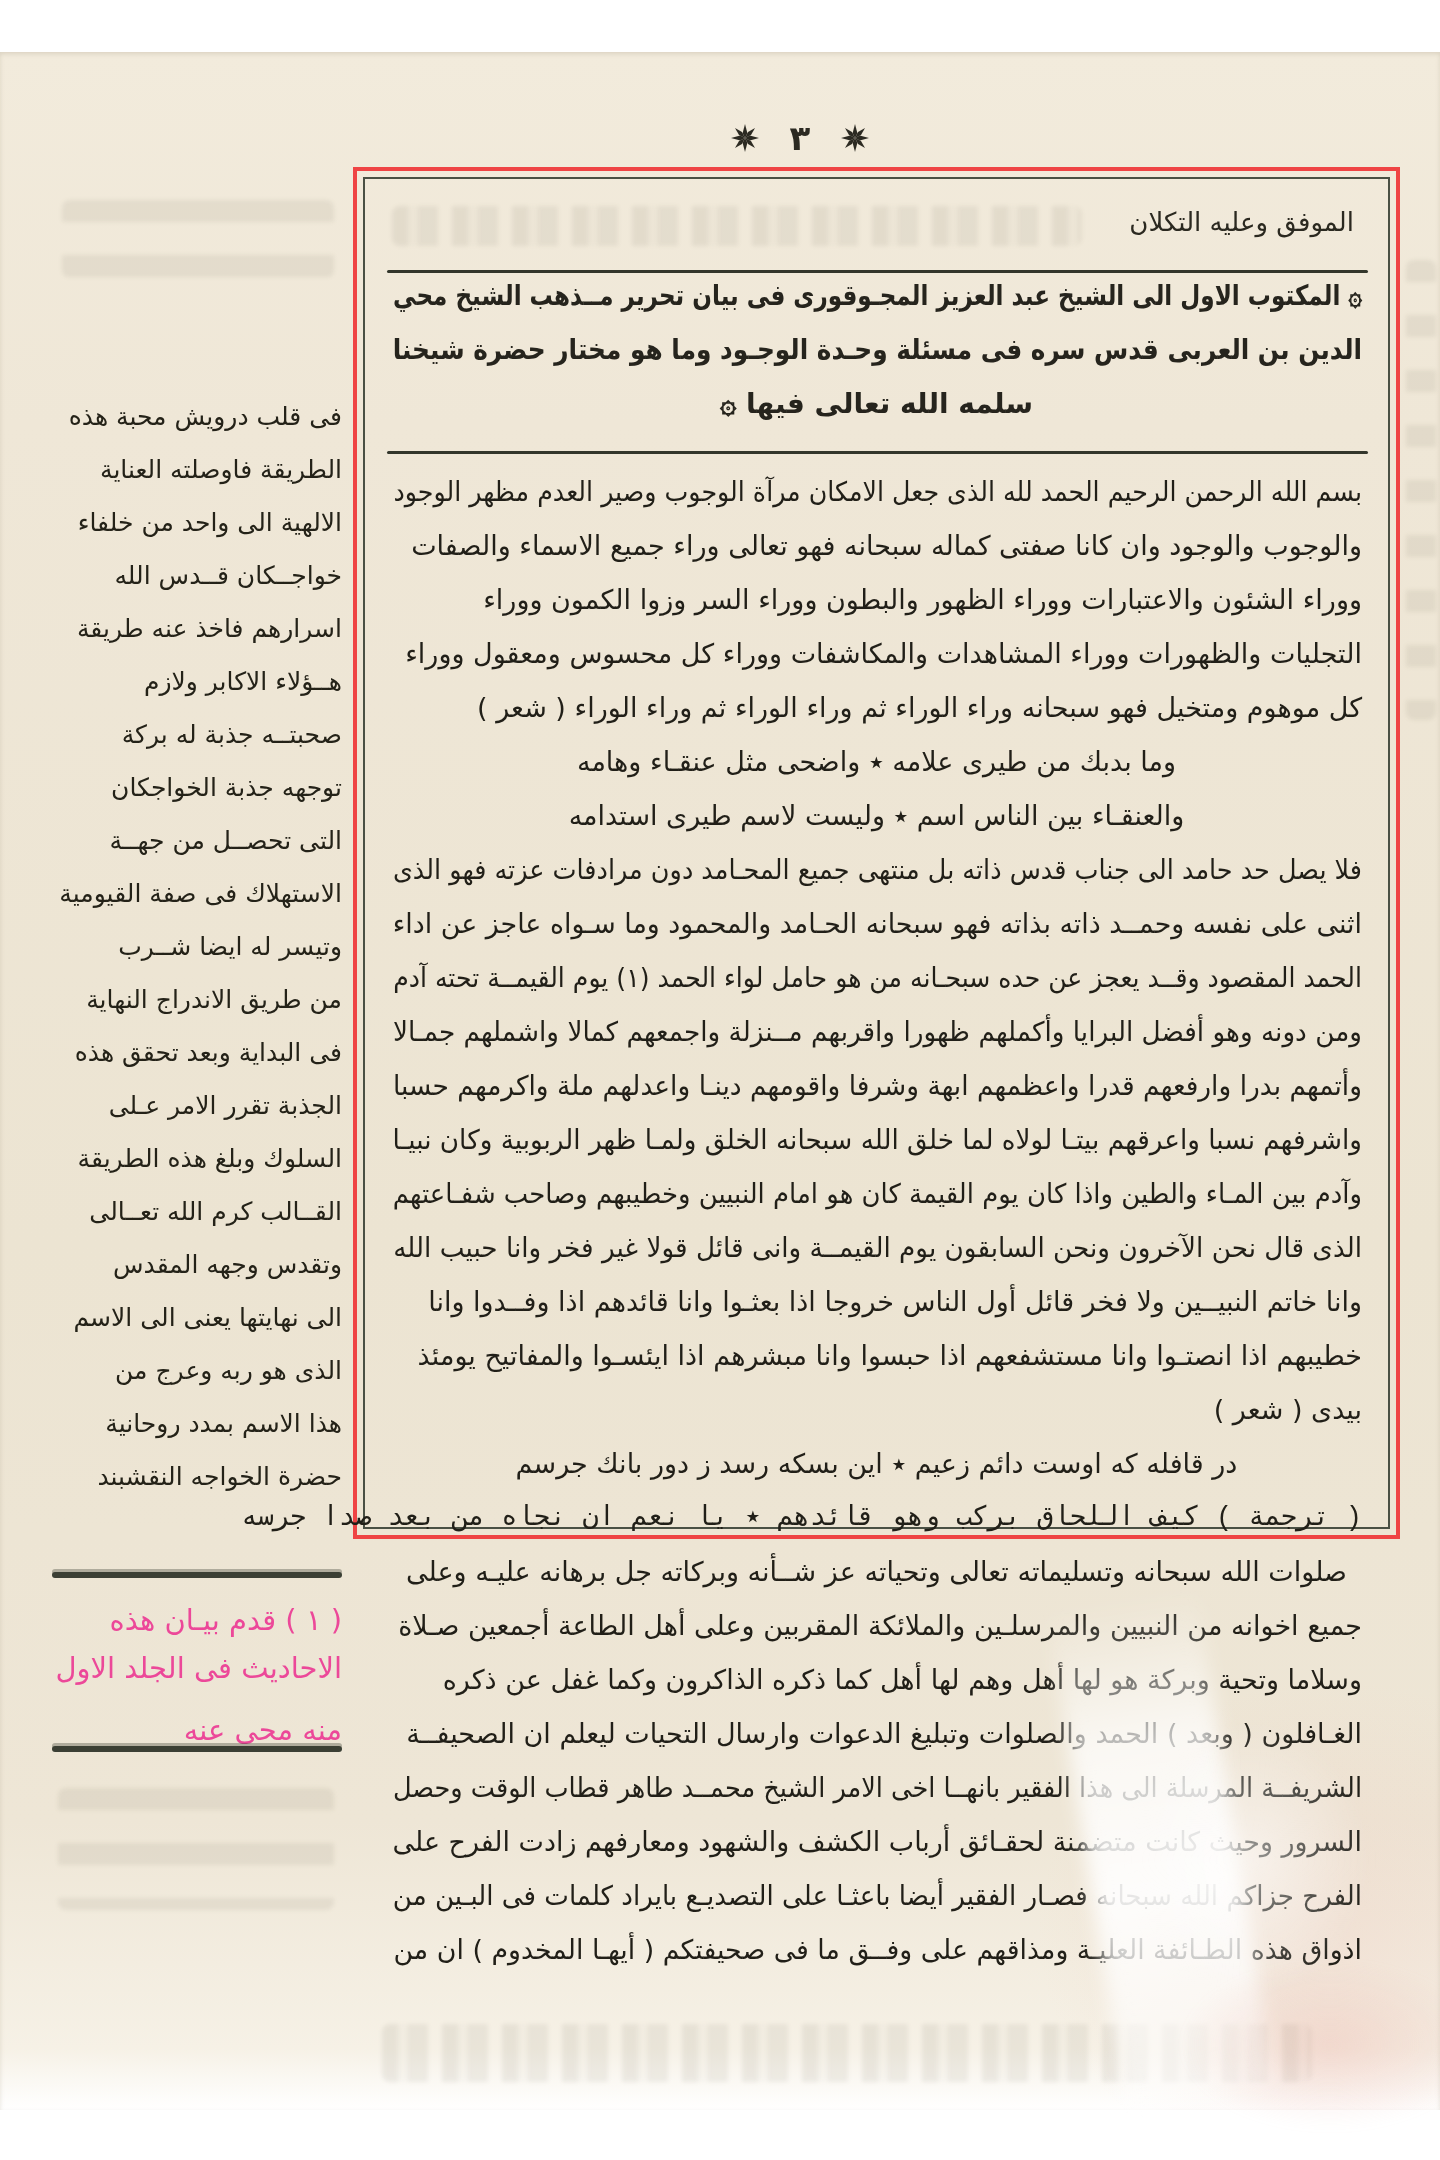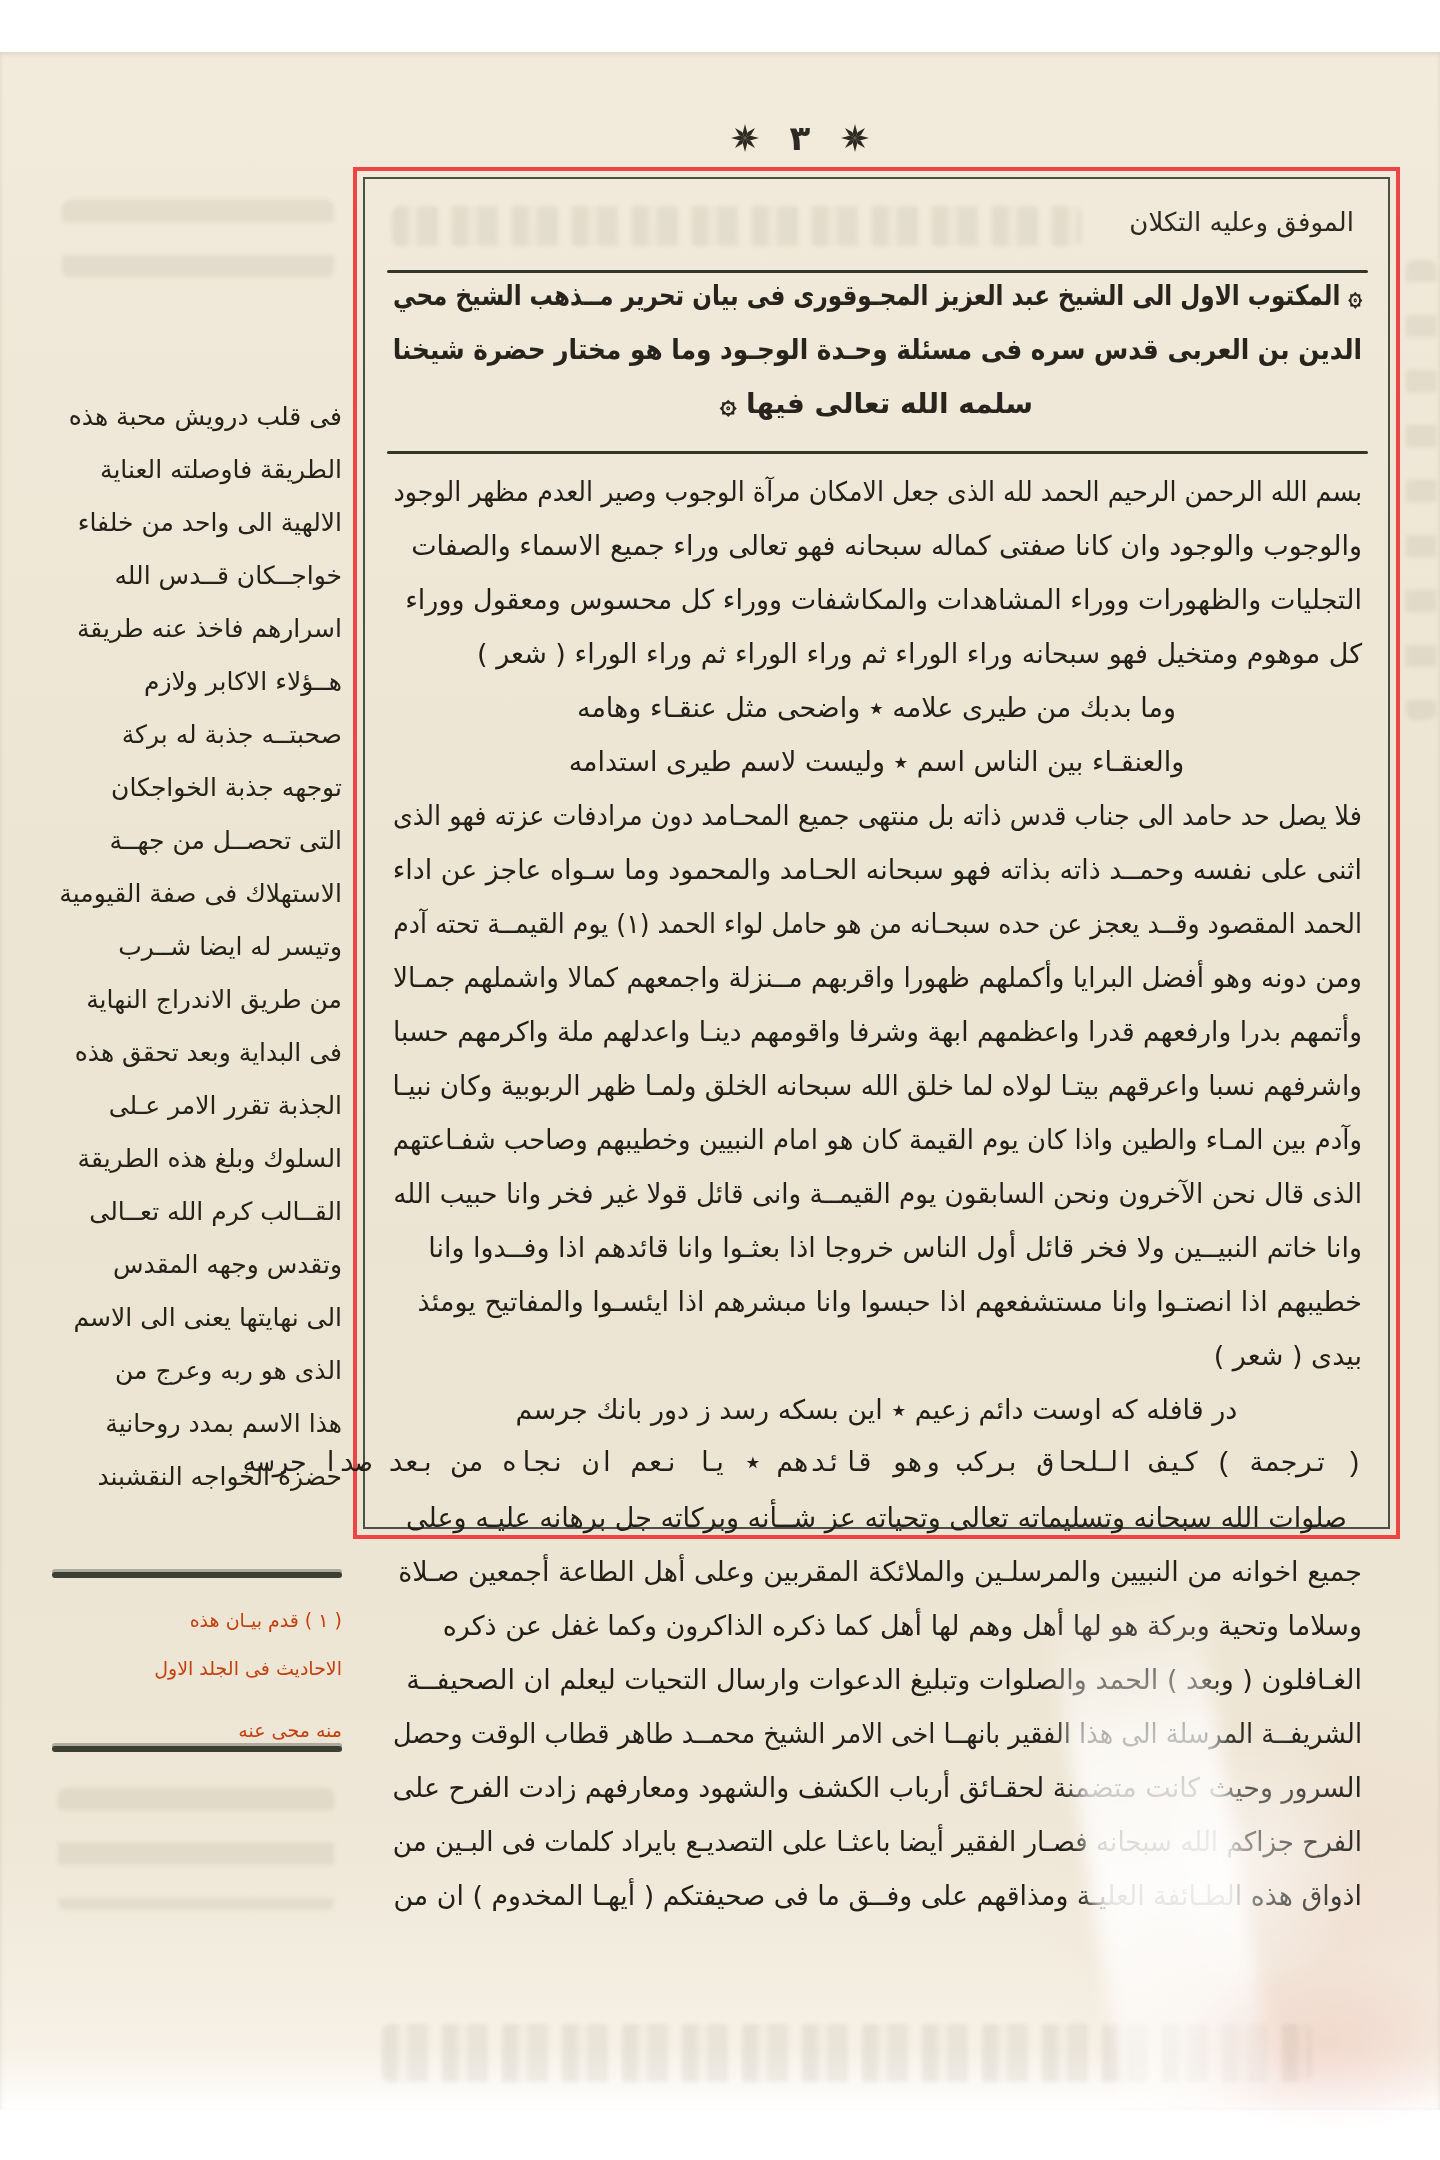--- a/index.html
+++ b/index.html
@@ -69,22 +69,22 @@
   .margin-rule{
     position:absolute;left:52px;width:290px;height:6px;background:#3b3f34;
     border-radius:3px;box-shadow:0 -3px 0 rgba(59,63,52,.35);
   }
   .margin-rule.r1{top:1572px;}
   .margin-rule.r2{top:1746px;}
   .footnote{
     position:absolute;left:38px;top:1596px;width:304px;direction:rtl;
   }
   .fline{
-    height:48px;line-height:48px;font-size:19px;white-space:nowrap;
-    text-align:right;color:#c2410c;
+    height:48px;line-height:48px;font-size:29px;white-space:nowrap;
+    text-align:right;color:#ec4899;
   }
   .fline:last-child{margin-top:14px;}
   
   .ghost{
     position:absolute;pointer-events:none;border-radius:8px;opacity:.65;
     background:repeating-linear-gradient(90deg,
       rgba(112,106,88,.17) 0 16px, rgba(112,106,88,.05) 16px 26px,
       rgba(112,106,88,.15) 26px 46px, rgba(112,106,88,0) 46px 60px);
     filter:blur(2.2px);
   }
@@ -165,20 +165,21 @@
             <div class="hline fitline fill" style="transform: scaleX(0.824681);">۞ المكتوب الاول الى الشيخ عبد العزيز المجـوقورى فى بيان تحرير مــذهب الشيخ محي</div>
             <div class="hline fitline fill" style="transform: scaleX(0.886551);">الدين بن العربى قدس سره فى مسئلة وحـدة الوجـود وما هو مختار حضرة شيخنا</div>
             <div class="hline fitline center">سلمه الله تعالى فيها ۞</div>
           </div>
 
         <div class="rule rule-heading"></div>
 
         <div class="body">
             <div class="bline fitline fill" style="transform: scaleX(0.937137);">بسم الله الرحمن الرحيم الحمد لله الذى جعل الامكان مرآة الوجوب وصير العدم مظهر الوجود</div>
             <div class="bline fitline fill" style="transform: scaleX(1);">والوجوب والوجود وان كانا صفتى كماله سبحانه فهو تعالى وراء جميع الاسماء والصفات</div>
+            <div class="bline fitline fill" style="transform: scaleX(1);">ووراء الشئون والاعتبارات ووراء الظهور والبطون ووراء السر وزوا الكمون ووراء</div>
             <div class="bline fitline fill" style="transform: scaleX(1);">التجليات والظهورات ووراء المشاهدات والمكاشفات ووراء كل محسوس ومعقول ووراء</div>
             <div class="bline fitline fill" style="transform: scaleX(1);">كل موهوم ومتخيل فهو سبحانه وراء الوراء ثم وراء الوراء ثم وراء الوراء ( شعر )</div>
             <div class="bline fitline center">وما بدبك من طيرى علامه ٭ واضحى مثل عنقـاء وهامه</div>
             <div class="bline fitline center">والعنقـاء بين الناس اسم ٭ وليست لاسم طيرى استدامه</div>
             <div class="bline fitline fill" style="transform: scaleX(0.944444);">فلا يصل حد حامد الى جناب قدس ذاته بل منتهى جميع المحـامد دون مرادفات عزته فهو الذى</div>
             <div class="bline fitline fill" style="transform: scaleX(0.994867);">اثنى على نفسه وحمــد ذاته بذاته فهو سبحانه الحـامد والمحمود وما سـواه عاجز عن اداء</div>
             <div class="bline fitline fill" style="transform: scaleX(0.930836);">الحمد المقصود وقــد يعجز عن حده سبحـانه من هو حامل لواء الحمد (١) يوم القيمــة تحته آدم</div>
             <div class="bline fitline fill" style="transform: scaleX(0.973869);">ومن دونه وهو أفضل البرايا وأكملهم ظهورا واقربهم مــنزلة واجمعهم كمالا واشملهم جمـالا</div>
             <div class="bline fitline fill" style="transform: scaleX(0.979778);">وأتمهم بدرا وارفعهم قدرا واعظمهم ابهة وشرفا واقومهم دينـا واعدلهم ملة واكرمهم حسبا</div>
             <div class="bline fitline fill" style="transform: scaleX(0.972892);">واشرفهم نسبا واعرقهم بيتـا لولاه لما خلق الله سبحانه الخلق ولمـا ظهر الربوبية وكان نبيـا</div>

